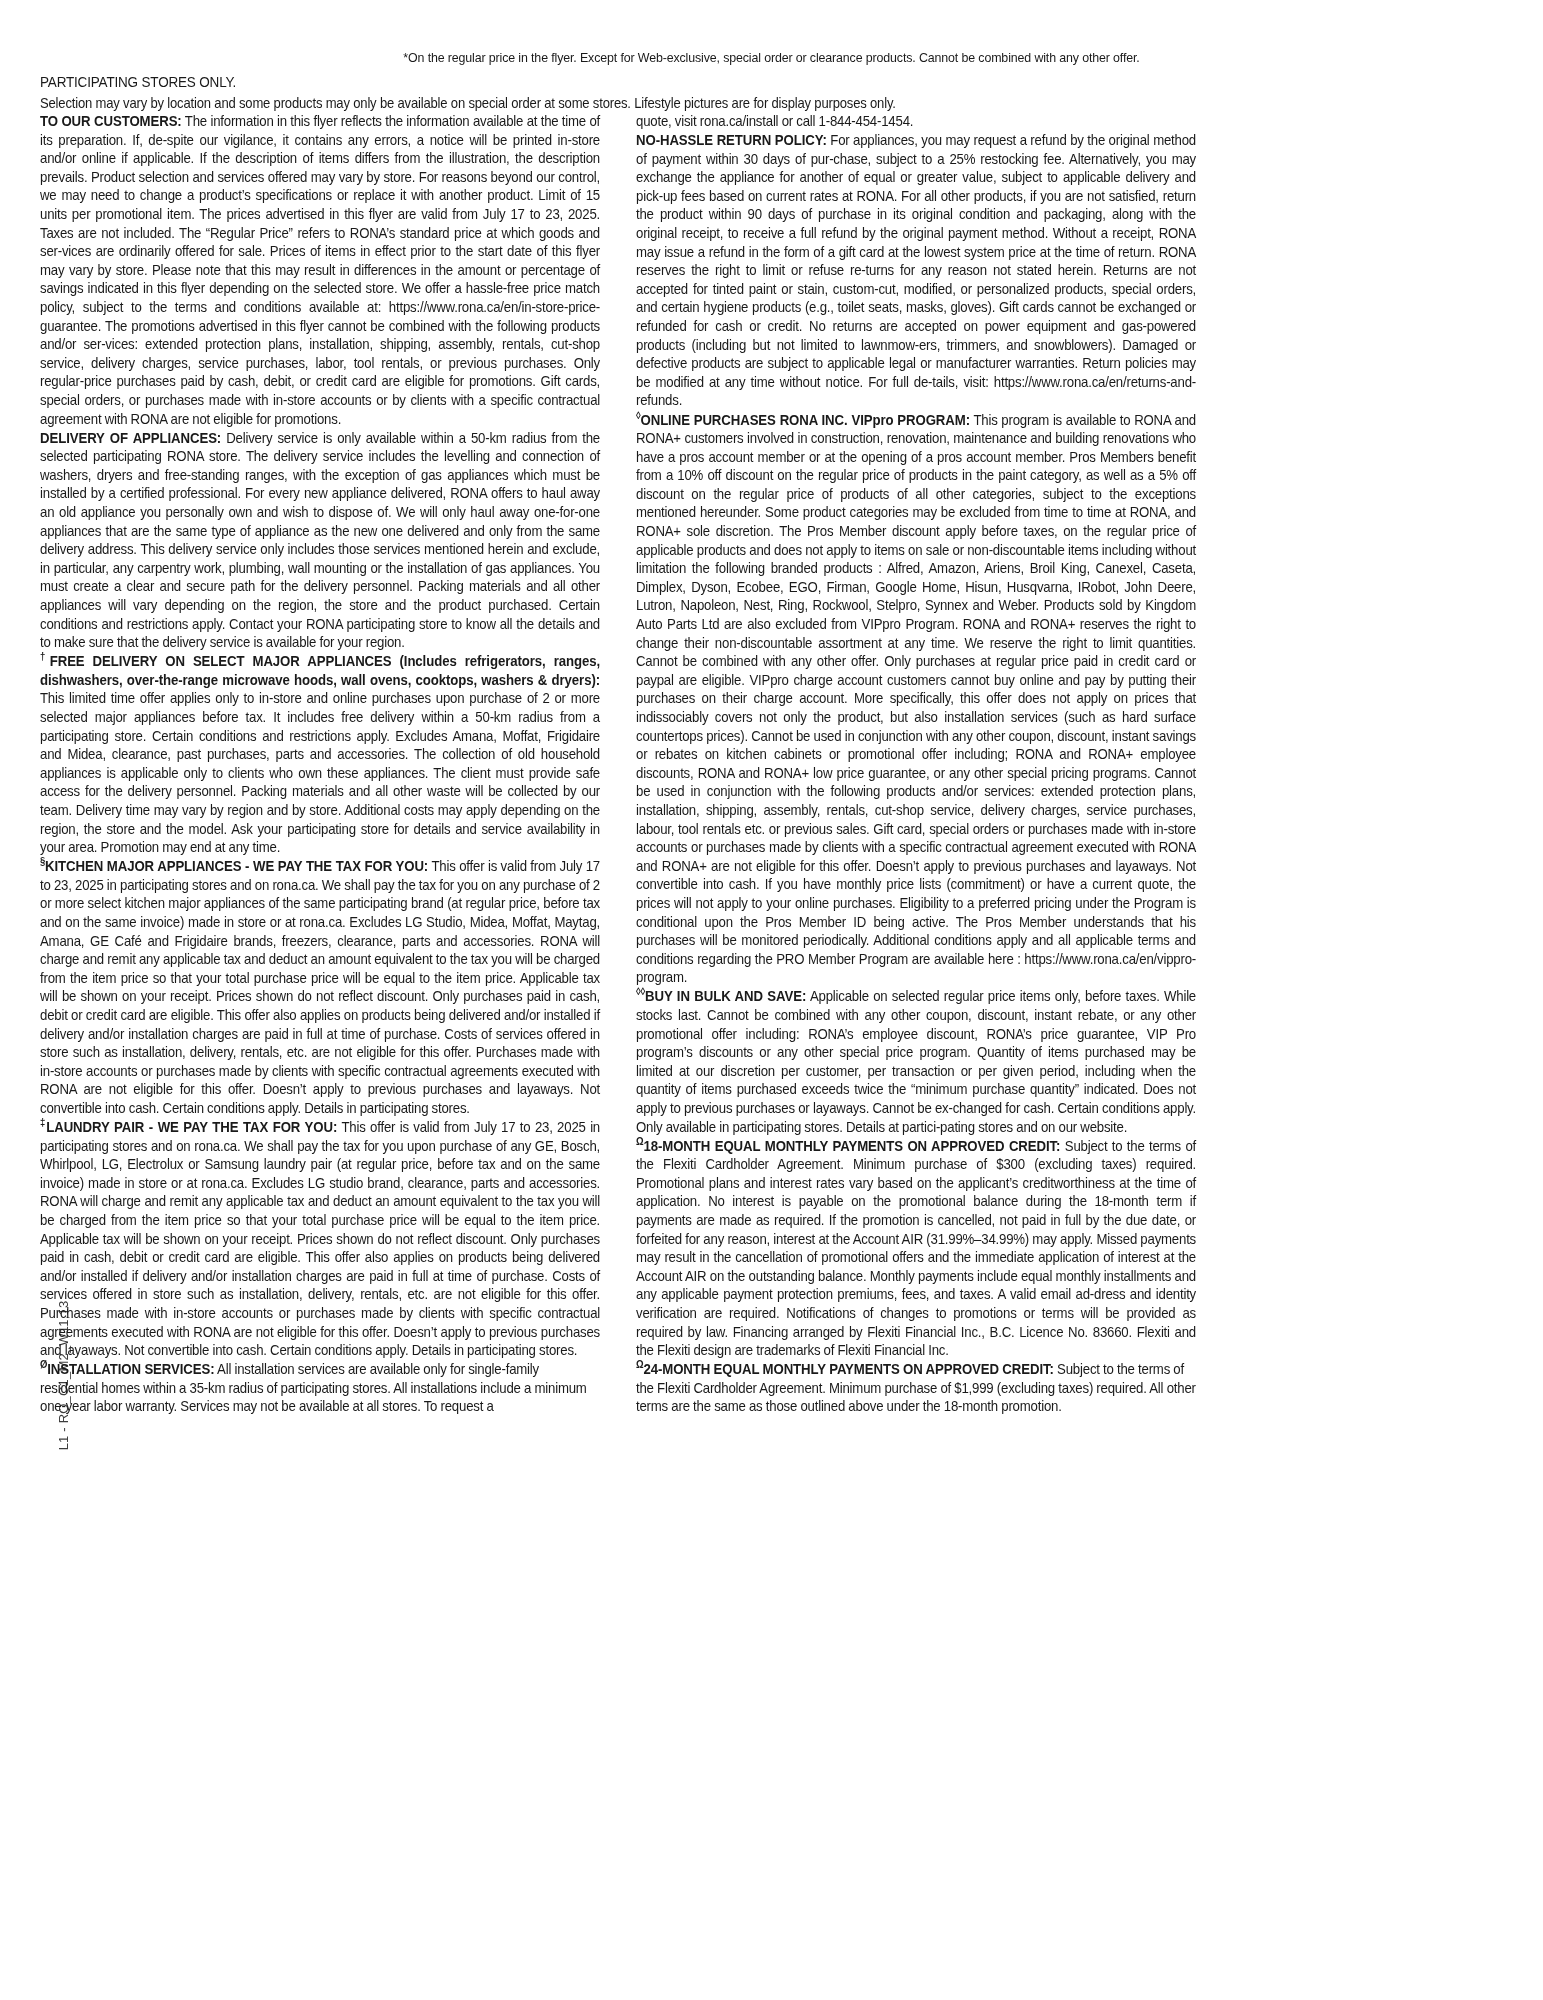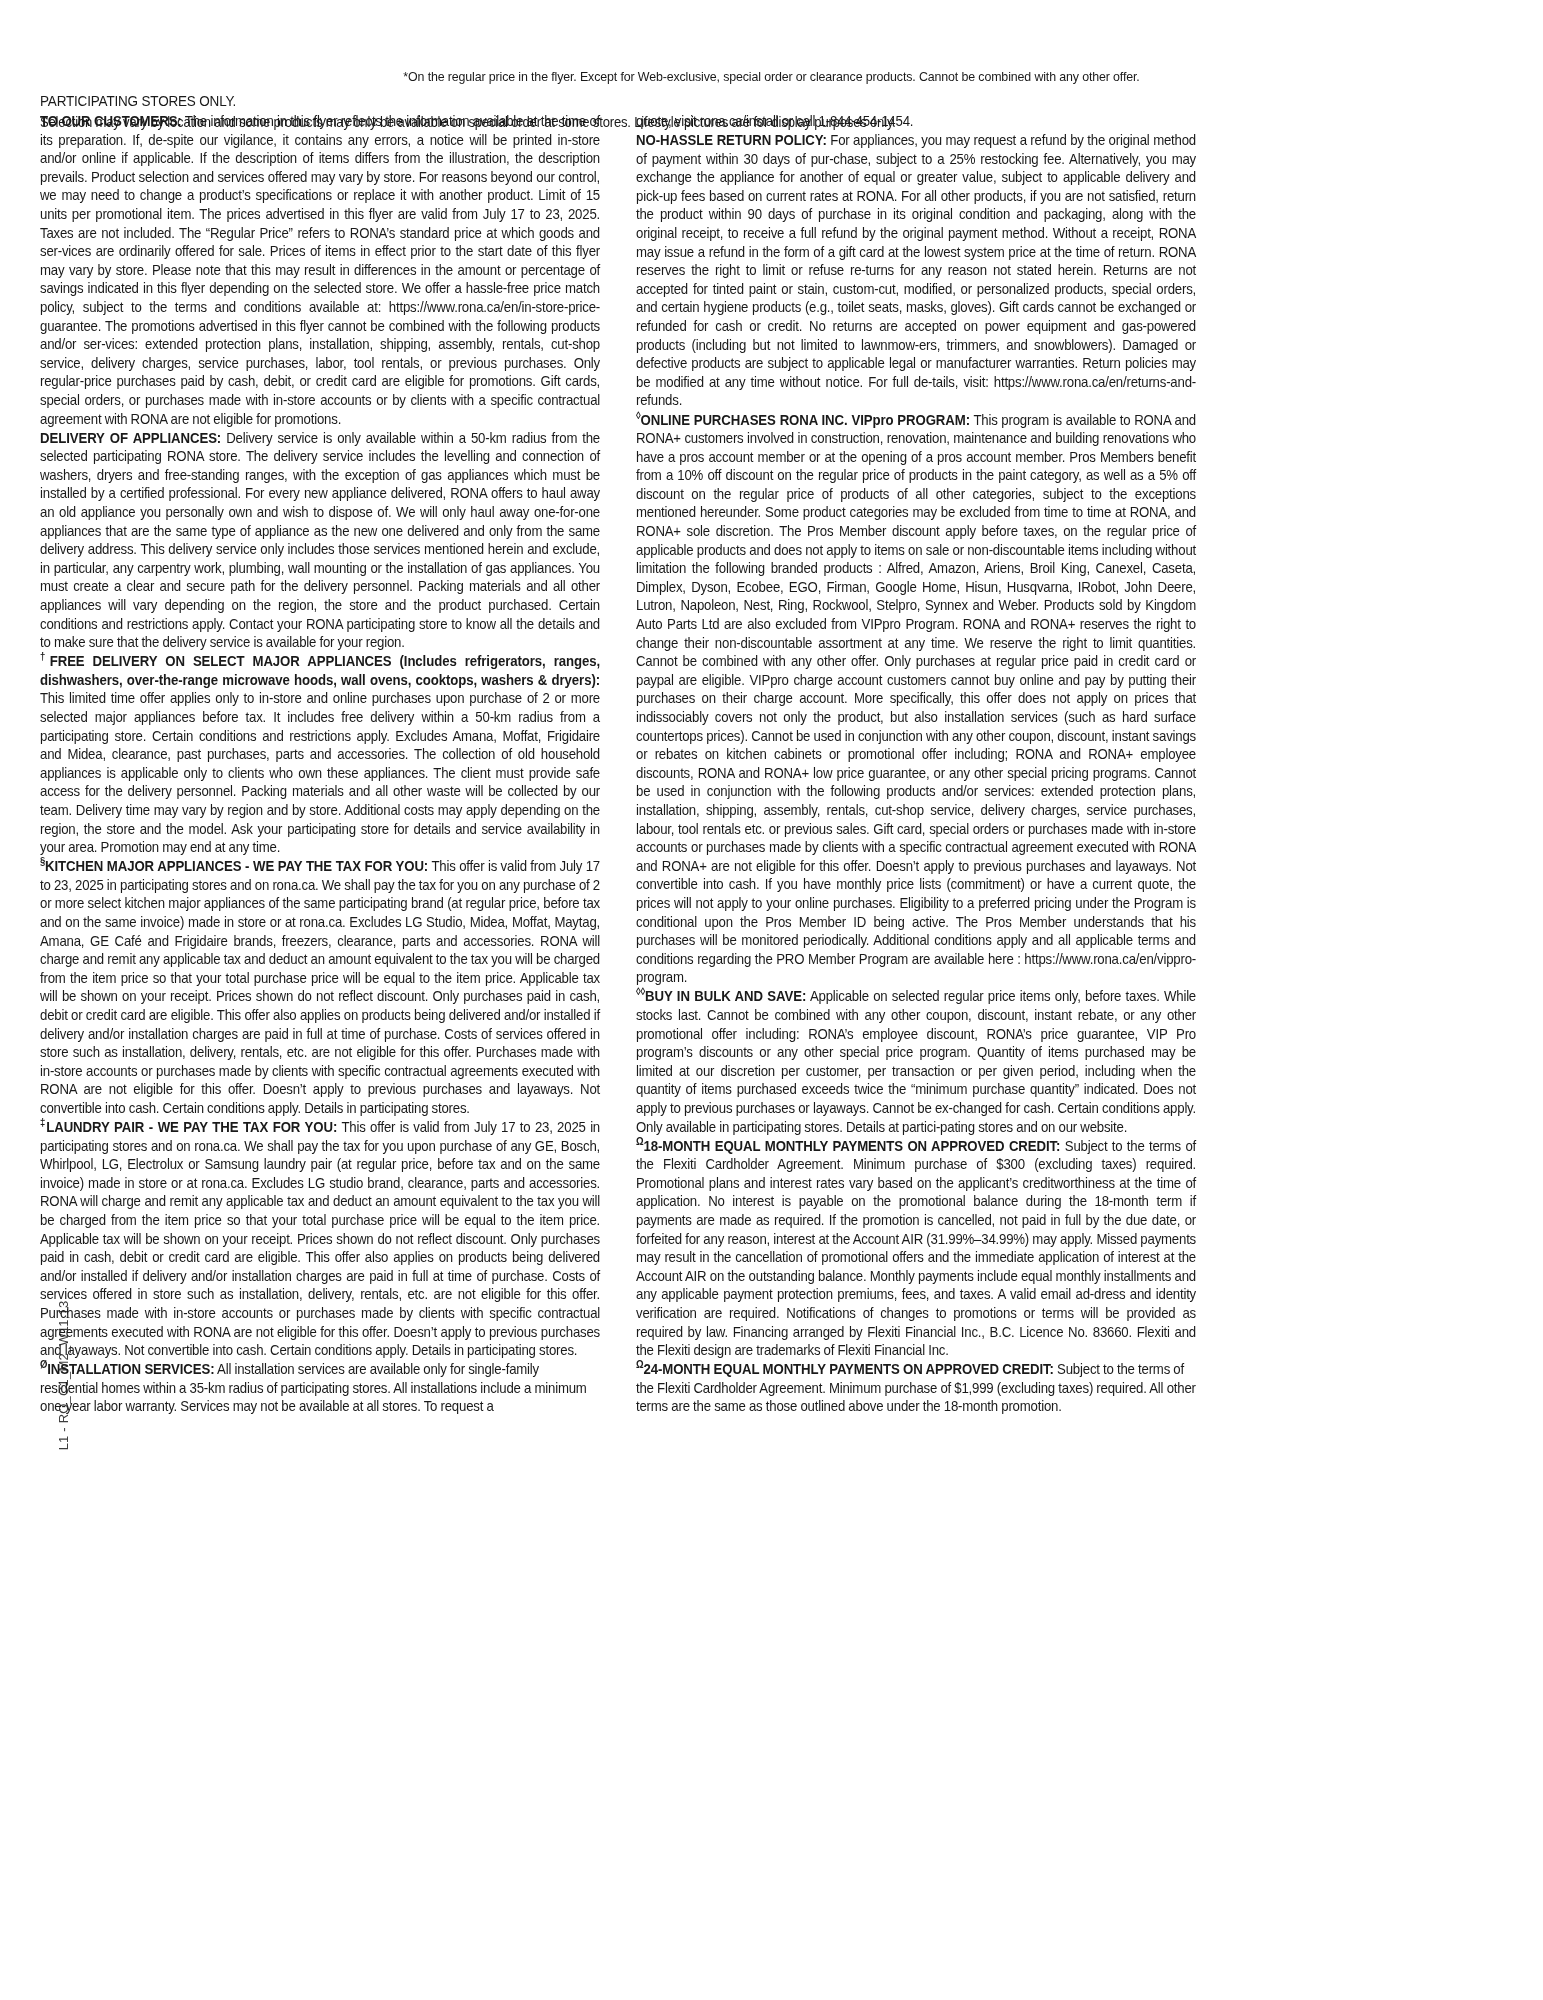--- a/index.html
+++ b/index.html
@@ -17,21 +17,21 @@
     height: 2000px;
     background: #ffffff;
     overflow: hidden;
     box-sizing: border-box;
     padding: 0;
   }
   
   .preamble {
     position: absolute;
     left: 40px;
-    top: 68px;
+    top: 49px;
     width: 1463px;
   }
   .asterisk-line {
     text-align: center;
     font-size: 13.5px;
     line-height: 1.28;
     letter-spacing: -0.15px;
     transform: scaleX(0.92);
     transform-origin: center top;
     color: #1a1a1a;

